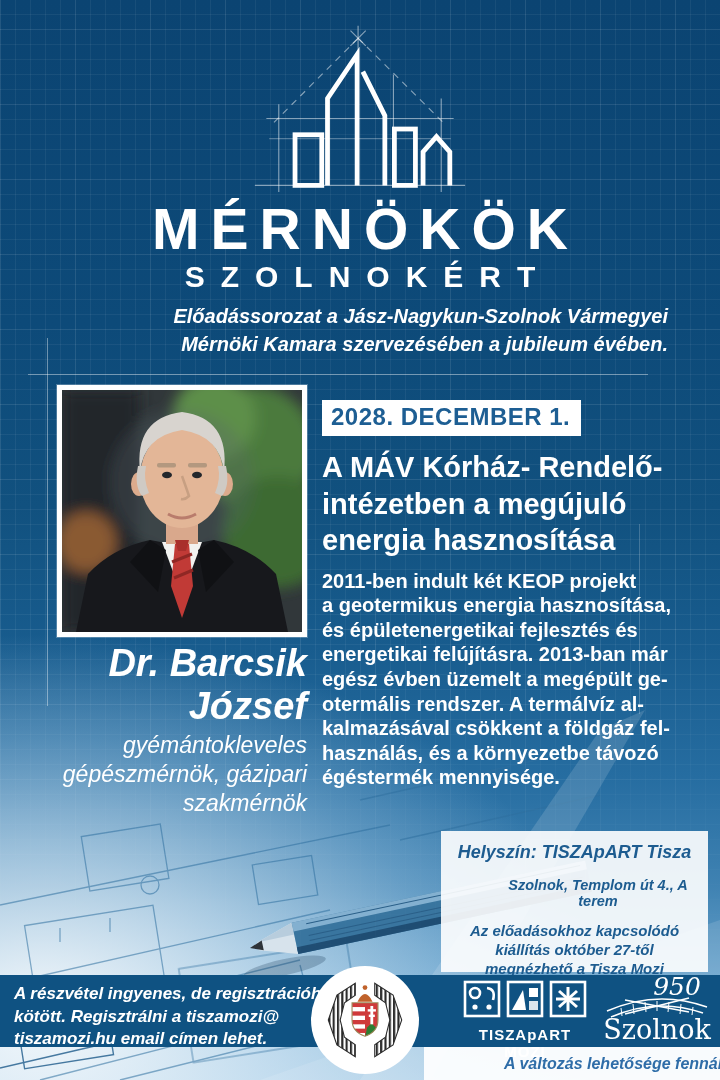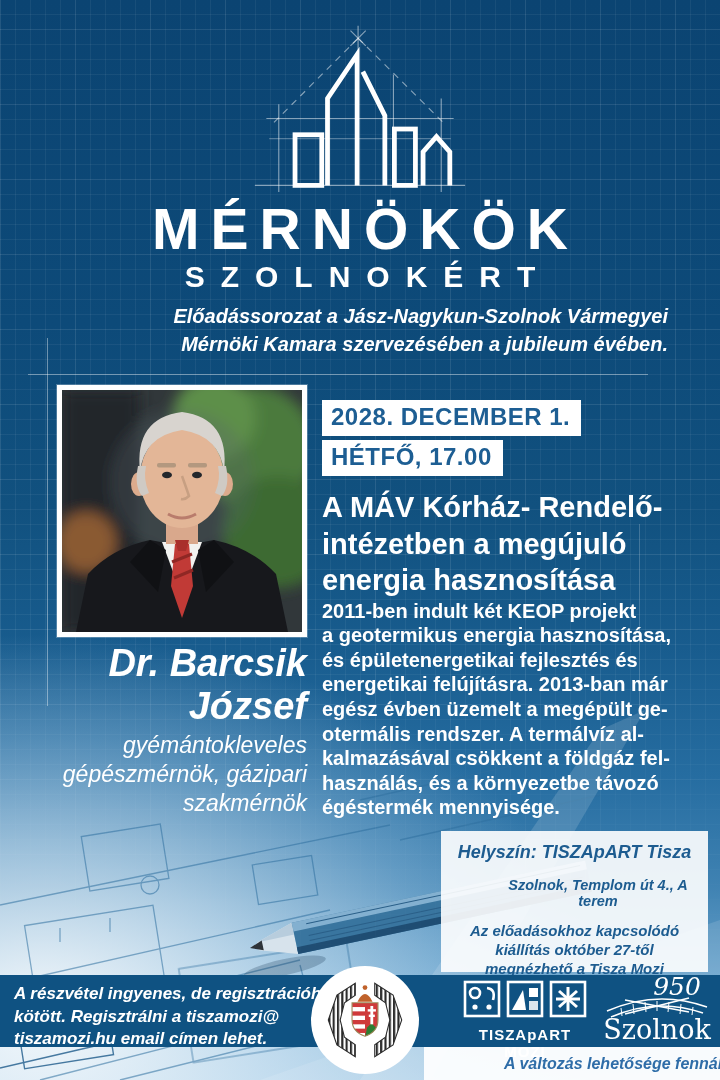--- a/index.html
+++ b/index.html
@@ -33,21 +33,21 @@
   
   .photo{left:57px;top:385px;width:240px;height:242px;border:5px solid #fff;box-shadow:0 0 0 1px rgba(255,255,255,.25);}
   .photo svg{display:block;}
   .name-block{left:18px;top:642px;width:289px;text-align:right;}
   .sp-name{font-size:38px;font-weight:bold;font-style:italic;}
   .sp-cred{font-size:23px;font-style:italic;line-height:1.27;margin-top:3px;font-weight:500;}
   
   .rcol{left:322px;top:400px;width:384px;}
   .badge{display:inline-block;background:#fff;color:#1d5e93;font-size:24px;font-weight:bold;letter-spacing:.5px;padding:3px 11px 5px 9px;margin-bottom:4px;}
   .ev-title{font-size:29px;font-weight:bold;line-height:1.26;margin-top:9px;}
-  .ev-desc{font-size:20px;font-weight:600;line-height:1.23;}
+  .ev-desc{font-size:20px;font-weight:600;line-height:1.23;margin-top:10px;}
   
   .loc-box{left:441px;top:831px;width:267px;height:141px;background:rgba(255,255,255,.9);color:#1d5c90;text-align:center;box-sizing:border-box;padding-top:11px;}
   .loc-venue{font-size:18px;font-weight:bold;font-style:italic;}
   .loc-addr{font-size:14.5px;font-style:italic;font-weight:600;margin-top:14px;padding-left:47px;}
   .loc-note{font-size:15px;font-style:italic;font-weight:600;line-height:1.28;margin-top:12px;}
   
   .bar{left:0;top:975px;width:720px;height:72px;background:#0f5282;}
   .reg{left:14px;top:983px;font-size:17px;font-style:italic;font-weight:600;line-height:1.33;}
   .circle-logo{left:311px;top:966px;width:108px;height:108px;}
   .tp-logo{left:461px;top:980px;width:128px;text-align:center;}
@@ -182,23 +182,20 @@
     <div class="sp-name">Dr. Barcsik József</div>
     <div class="sp-cred pre">gyémántokleveles
 gépészmérnök, gázipari
 szakmérnök</div>
   </div>
 
   <div class="abs rcol">
     <div>
       <span class="badge">2028. DECEMBER 1.</span>
     </div>
-    <div>
-      <span class="badge">HÉTFŐ, 17.00</span>
-    </div>
     <div class="ev-title pre">A MÁV Kórház- Rendelő-
 intézetben a megújuló
 energia hasznosítása</div>
     <div class="ev-desc pre">2011-ben indult két KEOP projekt
 a geotermikus energia hasznosítása,
 és épületenergetikai fejlesztés és
 energetikai felújításra. 2013-ban már
 egész évben üzemelt a megépült ge-
 otermális rendszer. A termálvíz al-
 kalmazásával csökkent a földgáz fel-

